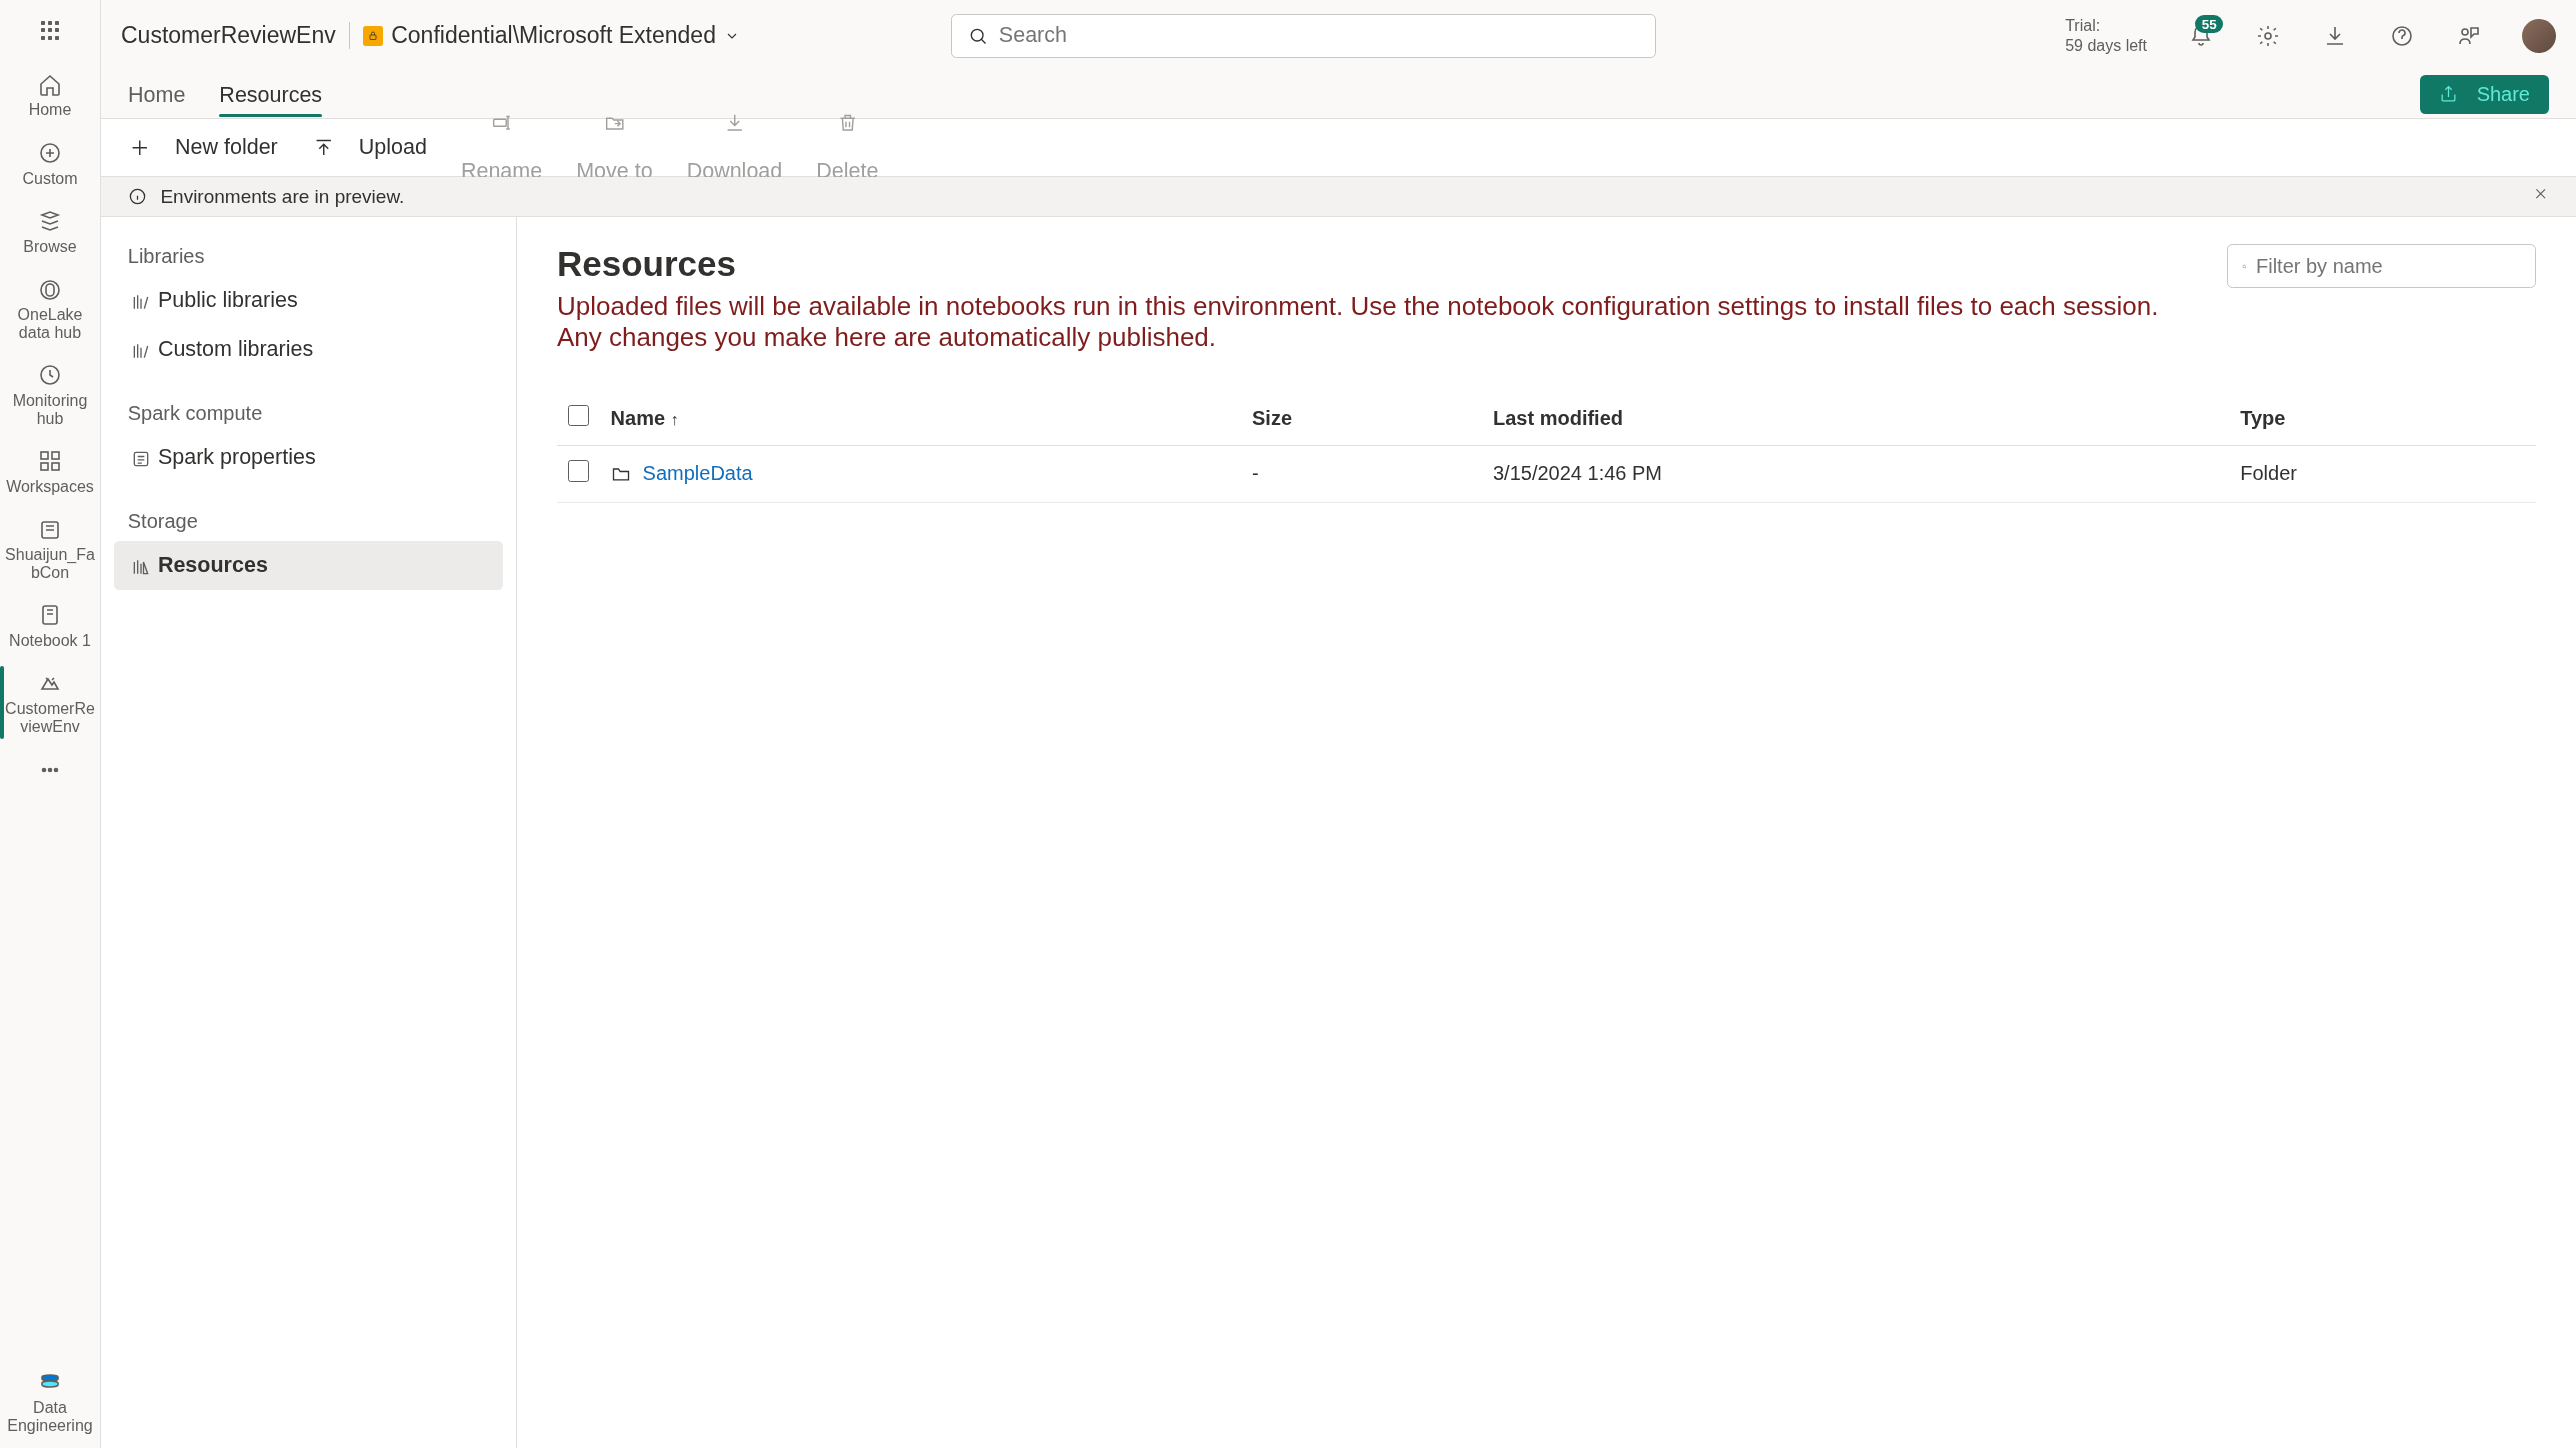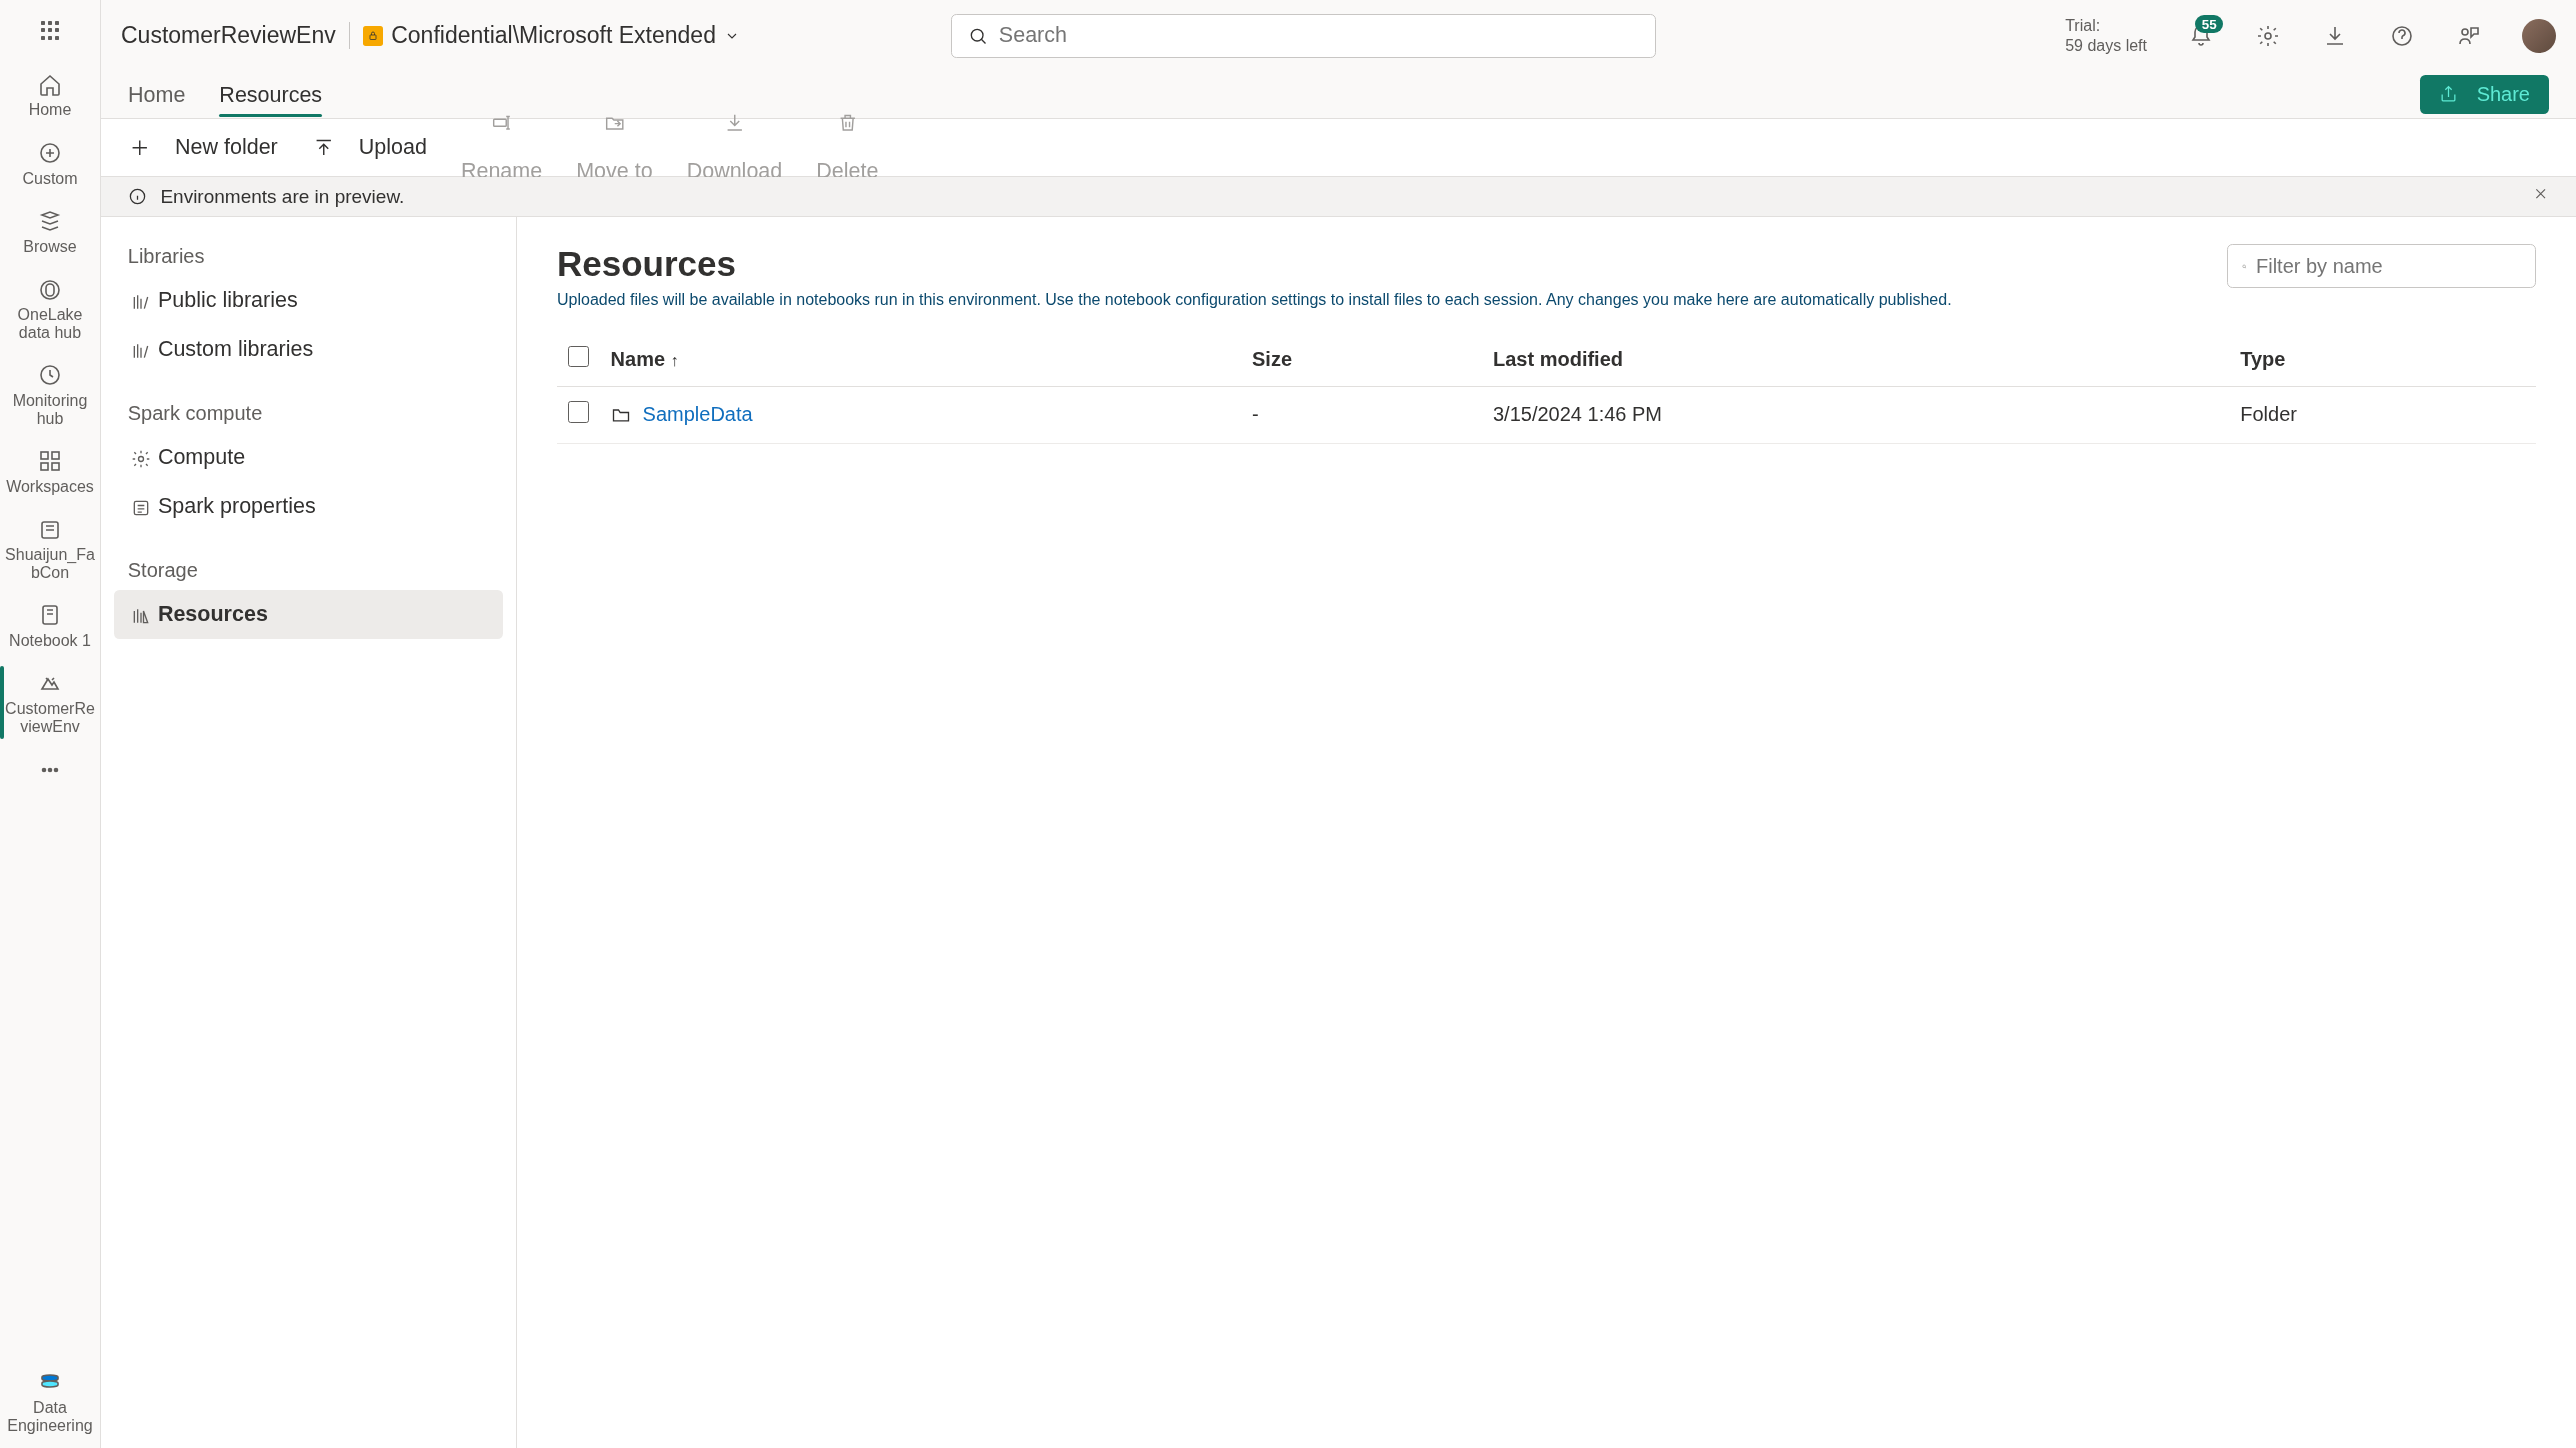--- a/index.html
+++ b/index.html
@@ -99,21 +99,21 @@
 .side-section { margin-bottom:20px;}
 .side-title { font-size:20px; color:#605e5c; padding:8px 13.4px; font-weight:400;}
 .side-item { display:flex; align-items:flex-end; gap:6px; padding:12px 16px; font-size:21.5px; color:#323130; cursor:pointer; border-radius:5.4px;}
 .side-item.active { background:#edebe9; font-weight:600;}
 .side-icon { width:21.5px; height:21.5px; display:inline-flex; align-items:center; justify-content:center; color:#605e5c;}
 
 
 .pane { flex:1; padding: 27px 40px;}
 .pane-header { display:flex; align-items:flex-start; gap:20px;}
 .pane-title { font-size:35px; font-weight:600; color:#323130; margin-bottom:6.7px;}
-.pane-desc { font-size:16px; color:#0c4a6e; margin-bottom:17px;}
+.pane-desc { font-size:26px; color:#7f1d1d; margin-bottom:32px;}
 .filter-box { margin-left:auto; width:309px; height:44px; border:0.7px solid #c8c6c4; border-radius:5.4px; display:flex; align-items:center; padding:0 14px; gap:9.4px;}
 .filter-box input { border:none; outline:none; font-size:20px; flex:1; background:transparent;}
 
 
 table { width:100%; border-collapse:collapse; margin-top:6.7px;}
 th { text-align:left; font-size:20px; font-weight:600; color:#323130; padding:13.4px 10.7px; border-bottom:0.7px solid #e1dfdd;}
 td { font-size:20px; padding:14.8px 10.7px; border-bottom:0.7px solid #edebe9; color:#323130;}
 .check-col { width:40px;}
 .checkbox { width:21.5px; height:21.5px; border:1.3px solid #605e5c; border-radius:2.7px; display:inline-block; cursor:pointer;}
 .name-cell { display:flex; align-items:center; gap:12px;}
@@ -395,29 +395,20 @@
             <span class="side-icon">
                 <svg viewBox="0 0 24 24" width="20" height="20">
                   <path d="M4 20V6M8 20V4M12 20V8M16 20l4-14"></path>
                 </svg>
               </span>
             <span>Custom libraries</span>
           </div>
         </div>
         <div class="side-section">
           <div class="side-title">Spark compute</div>
-          <div class="side-item">
-            <span class="side-icon">
-                <svg viewBox="0 0 24 24" width="20" height="20">
-                  <circle cx="12" cy="12" r="3"></circle>
-                  <path d="M12 2v3M12 19v3M4 4l2 2M18 18l2 2M2 12h3M19 12h3M4 20l2-2M18 6l2-2"></path>
-                </svg>
-              </span>
-            <span>Compute</span>
-          </div>
           <div class="side-item">
             <span class="side-icon">
                 <svg viewBox="0 0 24 24" width="20" height="20">
                   <rect x="4" y="4" width="16" height="16" rx="2"></rect>
                   <path d="M8 9h8M8 13h8M8 17h5"></path>
                 </svg>
               </span>
             <span>Spark properties</span>
           </div>
         </div>

